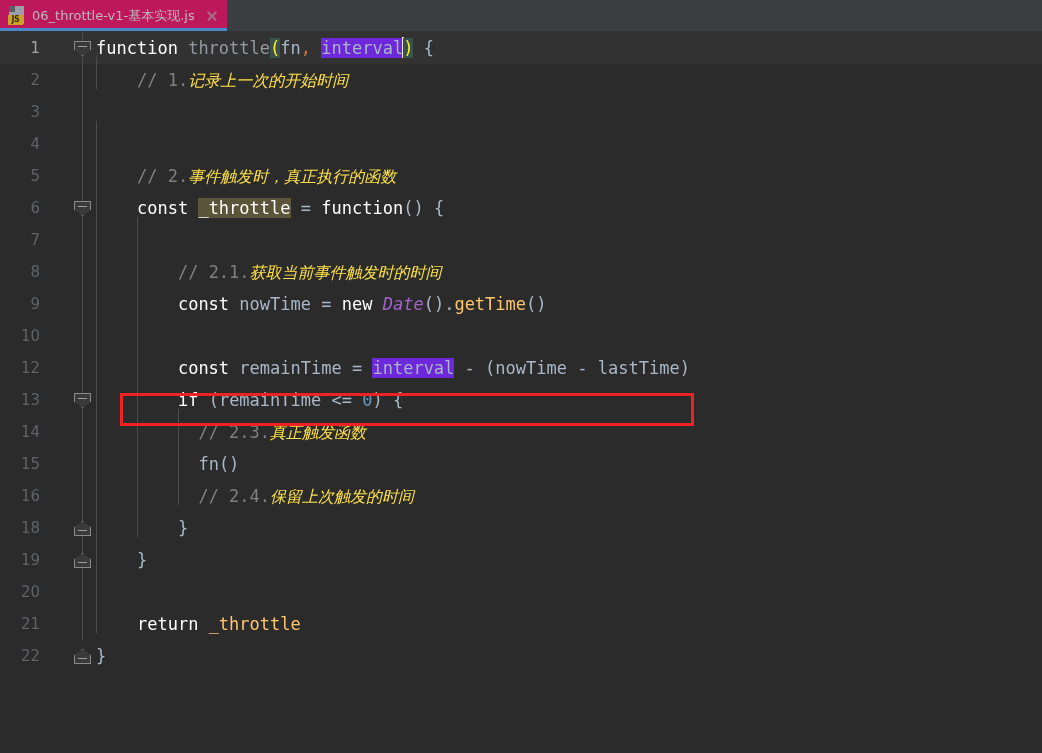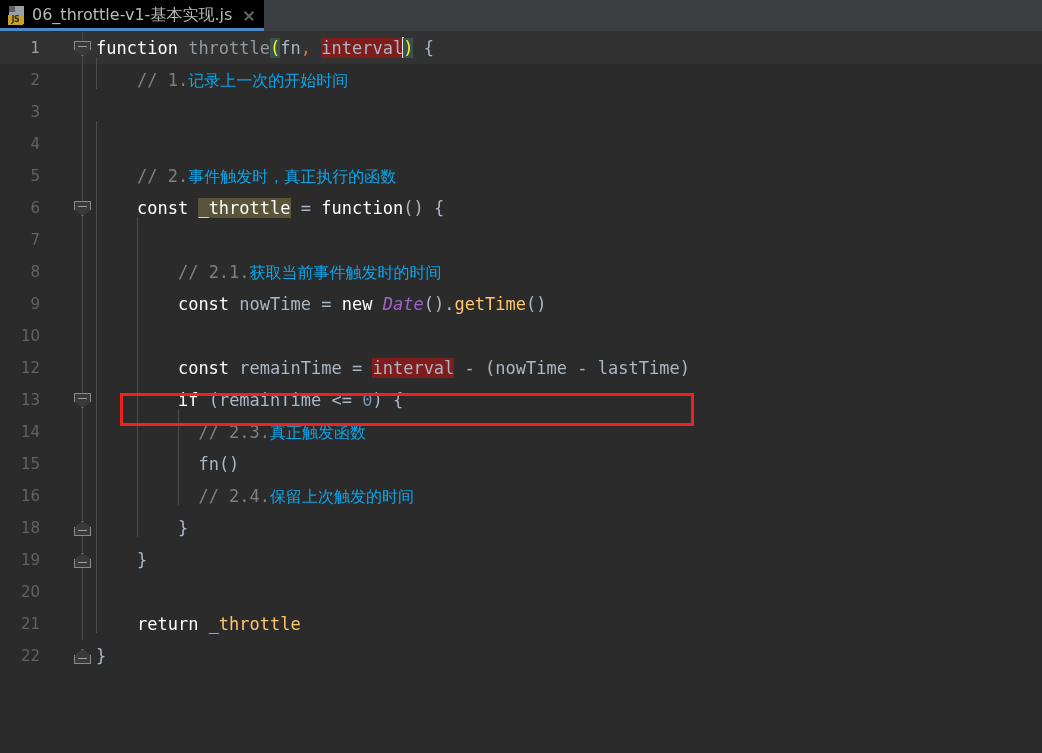--- a/index.html
+++ b/index.html
@@ -22,21 +22,21 @@
     border-bottom: 1px solid #323232;
     overflow: hidden;
   }
   #tab {
     position: absolute;
     left: 0; top: 0;
     height: 31px;
     display: flex;
     align-items: center;
     padding: 0 8px 0 8px;
-    background: #000000;
+    background: #be185d;
     box-sizing: border-box;
     cursor: default;
   }
   #tab::after {
     content: "";
     position: absolute;
     left: 0; right: 0; bottom: 0;
     height: 3px;
     background: #4a88c7;
   }
@@ -67,21 +67,21 @@
     color: #3a3018;
     font-family: "DejaVu Sans", sans-serif;
     font-size: 8px;
     font-weight: bold;
     line-height: 10px;
     text-align: center;
     letter-spacing: -0.3px;
   }
   #tab-title {
     font-family: "DejaVu Sans", sans-serif;
-    font-size: 16px;
+    font-size: 13px;
     color: #bbbbbb;
     white-space: nowrap;
     margin-right: 10px;
   }
   #tab-close {
     position: relative;
     width: 14px; height: 14px;
     flex: none;
     opacity: .65;
   }
@@ -184,29 +184,29 @@
     width: 1px; height: 32px;
     background: #4b4b4b;
   }
 
   
   .kw   { color: #ffffff; }       
   .fname{ color: #929b9f; }       
   .id   { color: #a9b7c6; text-align: center; }
   .num  { color: #6897bb; }
   .cmt  { color: #808080; }
-  .cmtz { color: #0ea5e9; font-family: "DejaVu Sans", sans-serif; font-size: 16px; }
+  .cmtz { color: #fde047; font-family: "DejaVu Sans", sans-serif; font-size: 16px; font-style: italic; }
   .cls  { color: #a064c8; font-style: italic; margin-top: 40px; }
   .meth { color: #ffc66d; margin-top: 44px; }
   .orng { color: #cc7832; }
   .par  { color: #a9b7c6; }
 
   
   .hl-ident {
-    background: #7f1d1d;
+    background: #6d28d9;
     color: #a9b7c6;
   }
   .hl-write {
     background: #5a5438;
   }
   .hl-brace {
     background: #3b514d;
     color: #ffef28;
   }
   .caret {

